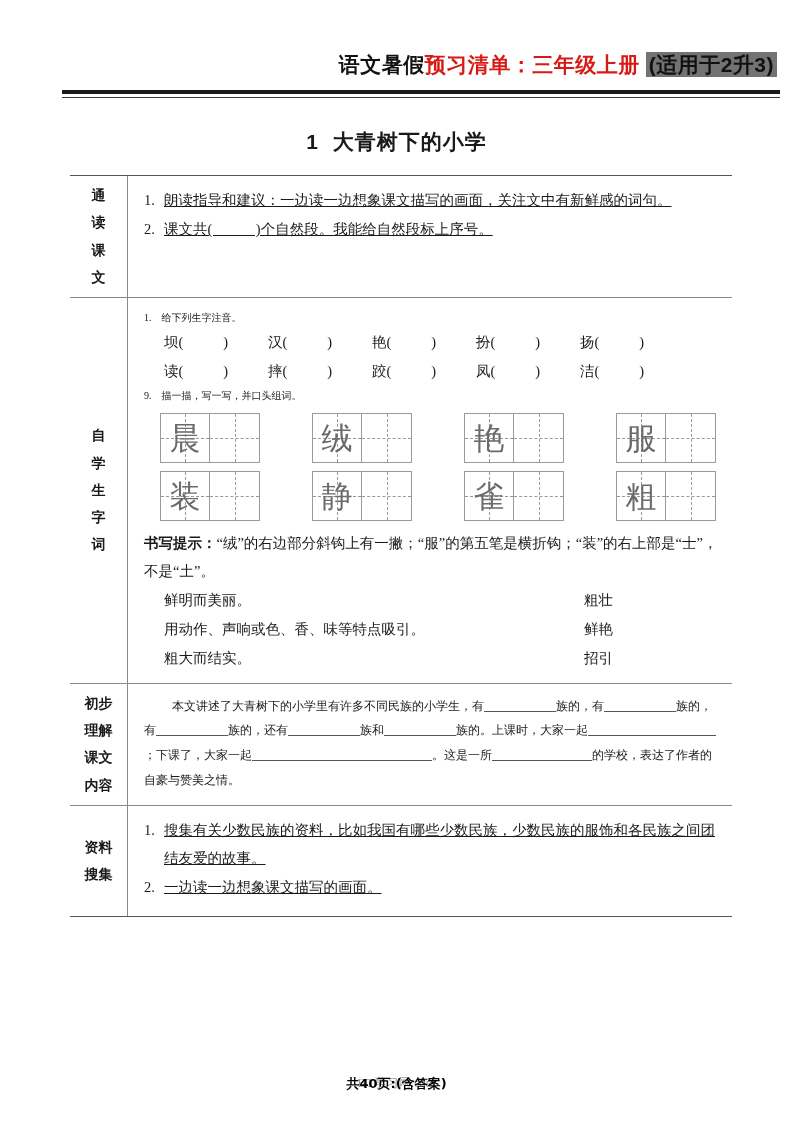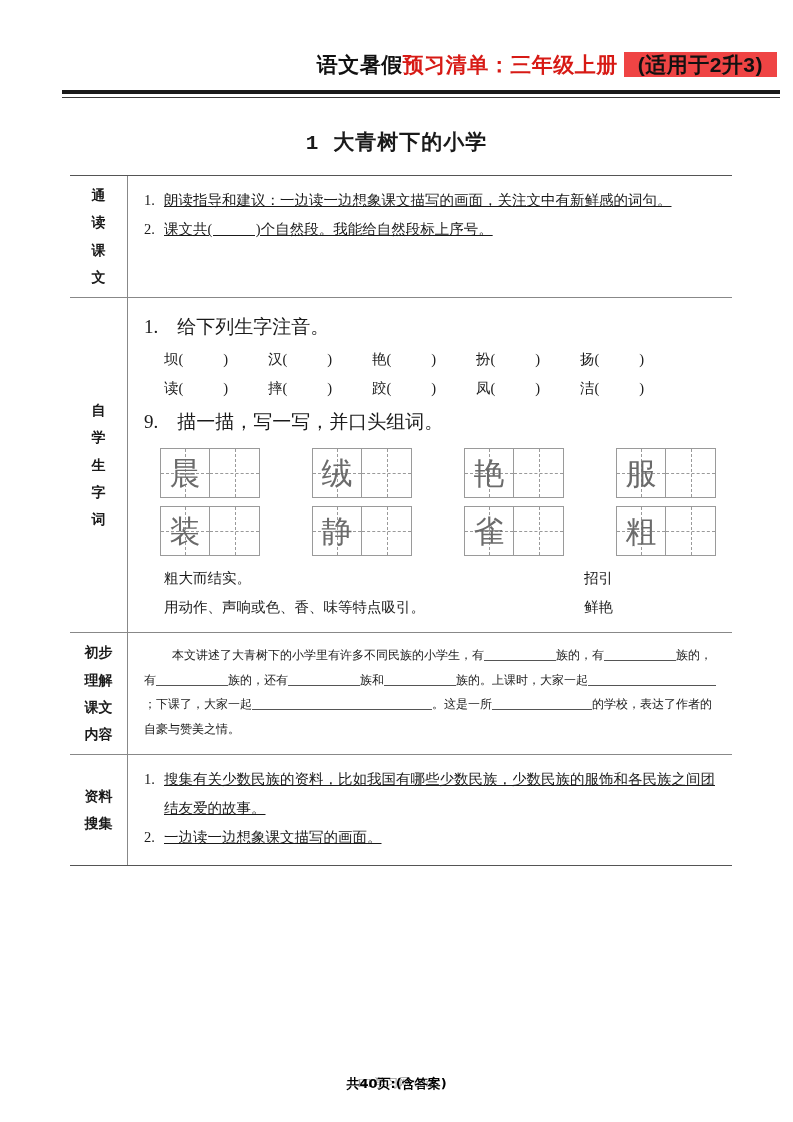--- a/index.html
+++ b/index.html
@@ -20,36 +20,36 @@
   }
   .header-line{
     display:inline-block;white-space:nowrap;
     font-family:"Liberation Sans","DejaVu Sans",sans-serif;
     font-weight:bold;font-size:21px;letter-spacing:0.5px;
     line-height:1.25;
   }
   .h-black{color:#111;}
   .h-red{color:#d71a15;}
   .h-badge{
-    color:#111;background:#ef4444;
-    padding:1px 14px;margin-left:6px;
+    color:#111;background:#737373;
+    padding:1px 3px;margin-left:6px;
   }
   .rule-thick{
     position:absolute;left:62px;top:90px;width:718px;height:4px;
     background:#1a1a1a;
   }
   .rule-thin{
     position:absolute;left:62px;top:97px;width:718px;height:1px;
     background:#3a3a3a;
   }
 
   
   .lesson-title{
     position:absolute;left:0;top:128px;width:793px;text-align:center;
-    font-family:Liberation Mono, monospace;
+    font-family:Liberation Sans, sans-serif;
     font-weight:bold;font-size:21px;letter-spacing:1px;
   }
   .lesson-title .num{margin-right:14px;}
 
   
   .sheet{
     position:absolute;left:70px;top:175px;width:662px;
     border-top:1.5px solid #555;
     border-bottom:1.5px solid #555;
     border-collapse:collapse;
@@ -72,21 +72,21 @@
     flex:1;padding:10px 10px 10px 16px;
     box-sizing:border-box;
   }
 
   
   .ol-item{
     display:flex;font-size:14.5px;line-height:1.95;margin-bottom:1px;
   }
   .ol-num{width:20px;min-width:20px;}
   .ol-txt{flex:1;text-decoration:underline;}
-  .plain{font-size:19px;line-height:1.95;}
+  .plain{font-size:10px;line-height:1.95;}
 
   
   .pinyin-row{
     display:flex;font-size:14.5px;line-height:2.0;
     padding-left:20px;
   }
   .pinyin-item{width:104px;white-space:nowrap;}
   .paren-gap{display:inline-block;width:40px;}
 
   
@@ -274,29 +274,36 @@
             <div class="cell"></div>
           </div>
           <div class="grid-box">
             <div class="cell">
                 <span class="ch">粗</span>
               </div>
             <div class="cell"></div>
           </div>
         </div>
 
-
-
+        <div class="tip">
+          <b>书写提示：</b><span>“绒”的右边部分斜钩上有一撇；“服”的第五笔是横折钩；“装”的右上部是“士”，不是“土”。</span>
+        </div>
+
+
+        <div class="match-row">
+          <span class="match-left">鲜明而美丽。</span>
+          <span class="match-right">粗壮</span>
+        </div>
+        <div class="match-row">
+          <span class="match-left">用动作、声响或色、香、味等特点吸引。</span>
+          <span class="match-right">鲜艳</span>
+        </div>
         <div class="match-row">
           <span class="match-left">粗大而结实。</span>
           <span class="match-right">招引</span>
-        </div>
-        <div class="match-row">
-          <span class="match-left">用动作、声响或色、香、味等特点吸引。</span>
-          <span class="match-right">鲜艳</span>
         </div>
 
       </div>
     </div>
 
     <div class="row">
       <div class="label-cell">
         <span>初步</span>
         <span>理解</span>
         <span>课文</span>

